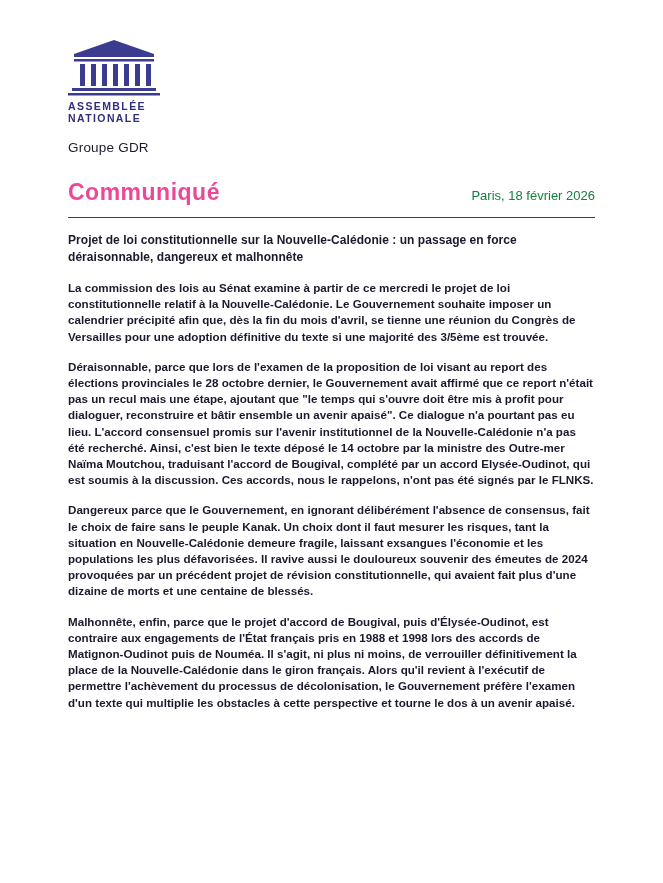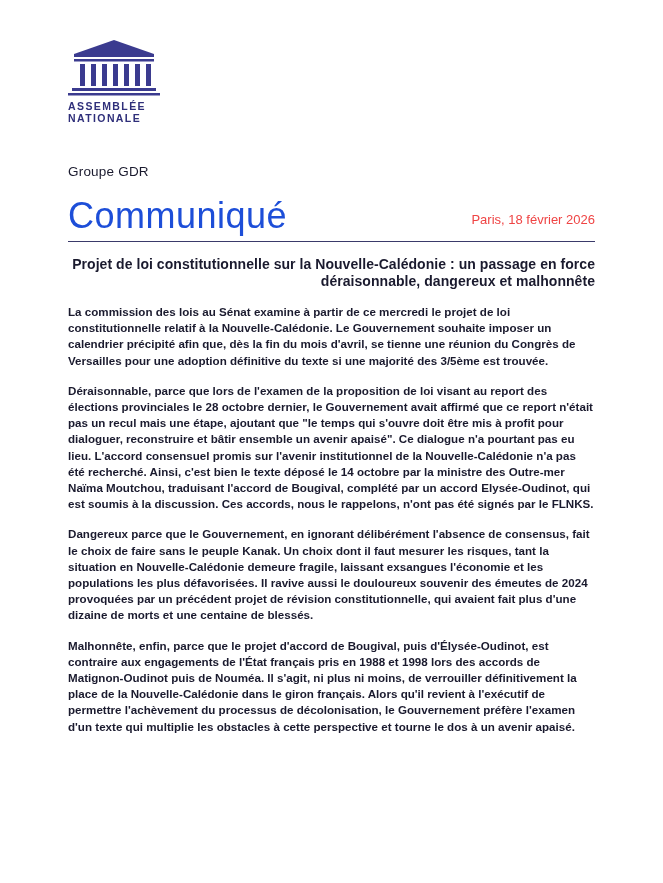--- a/index.html
+++ b/index.html
@@ -35,58 +35,57 @@
   .logo-text {
     margin-top: 4px;
     color: #2f2f7a;
     font-size: 10.5px;
     font-weight: bold;
     letter-spacing: 1.4px;
     line-height: 12px;
   }
   
   .group-line {
-    margin-top: 40px;
+    margin-top: 16px;
     font-size: 13.5px;
     color: #1a1a2e;
     letter-spacing: 0.2px;
   }
   
   .title-row {
     margin-top: 22px;
     display: flex;
     align-items: flex-end;
     justify-content: space-between;
   }
   .doc-kind {
-    font-size: 36px;
-    color: #1d4ed8;
+    font-size: 23px;
+    color: #ec4899;
     letter-spacing: 0.5px;
     line-height: 30px;
-    font-weight: normal;
+    font-weight: bold;
   }
   .doc-place-date {
     font-size: 13px;
-    color: #ef4444;
+    color: #15803d;
     padding-bottom: 4px;
   }
   .rule {
     margin-top: 10px;
     border-top: 1px solid #3a3a6a;
     width: 100%;
   }
   
   .headline {
     margin-top: 14px;
-    font-size: 14px;
+    font-size: 12px;
     font-weight: bold;
     line-height: 17px;
     color: #1a1a2e;
     letter-spacing: 0.05px;
-    text-align: right;
   }
   
   .body-copy {
     margin-top: 14px;
   }
   .body-copy p {
     margin: 0 0 14px 0;
     font-size: 11.6px;
     line-height: 16.2px;
     color: #1a1a2e;

